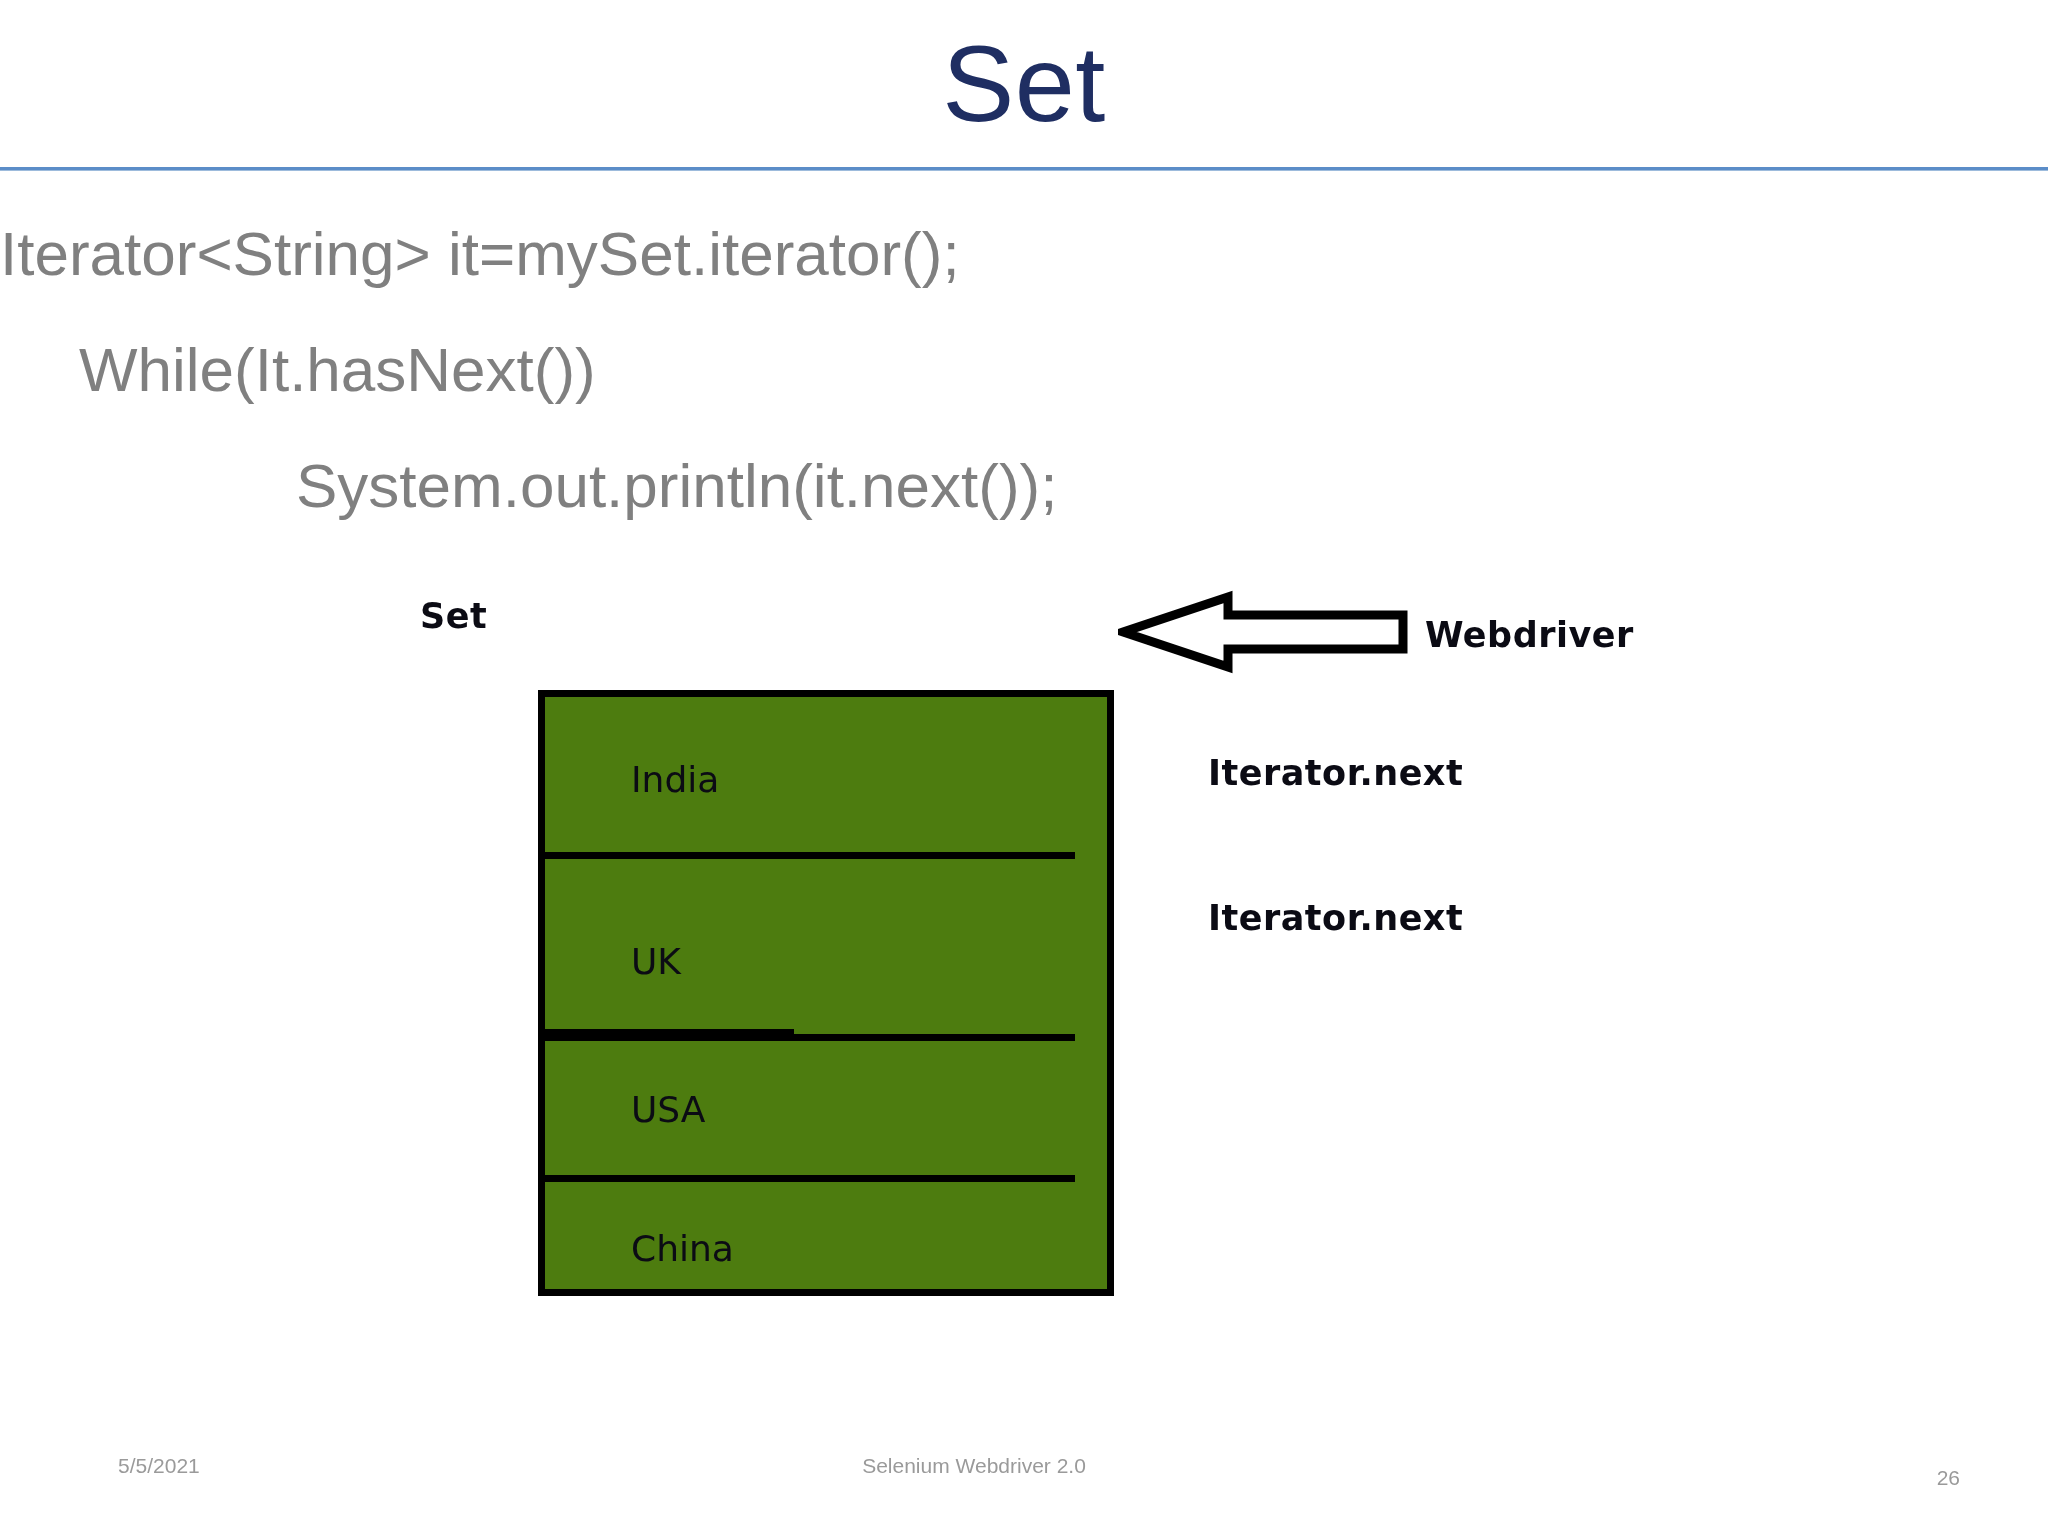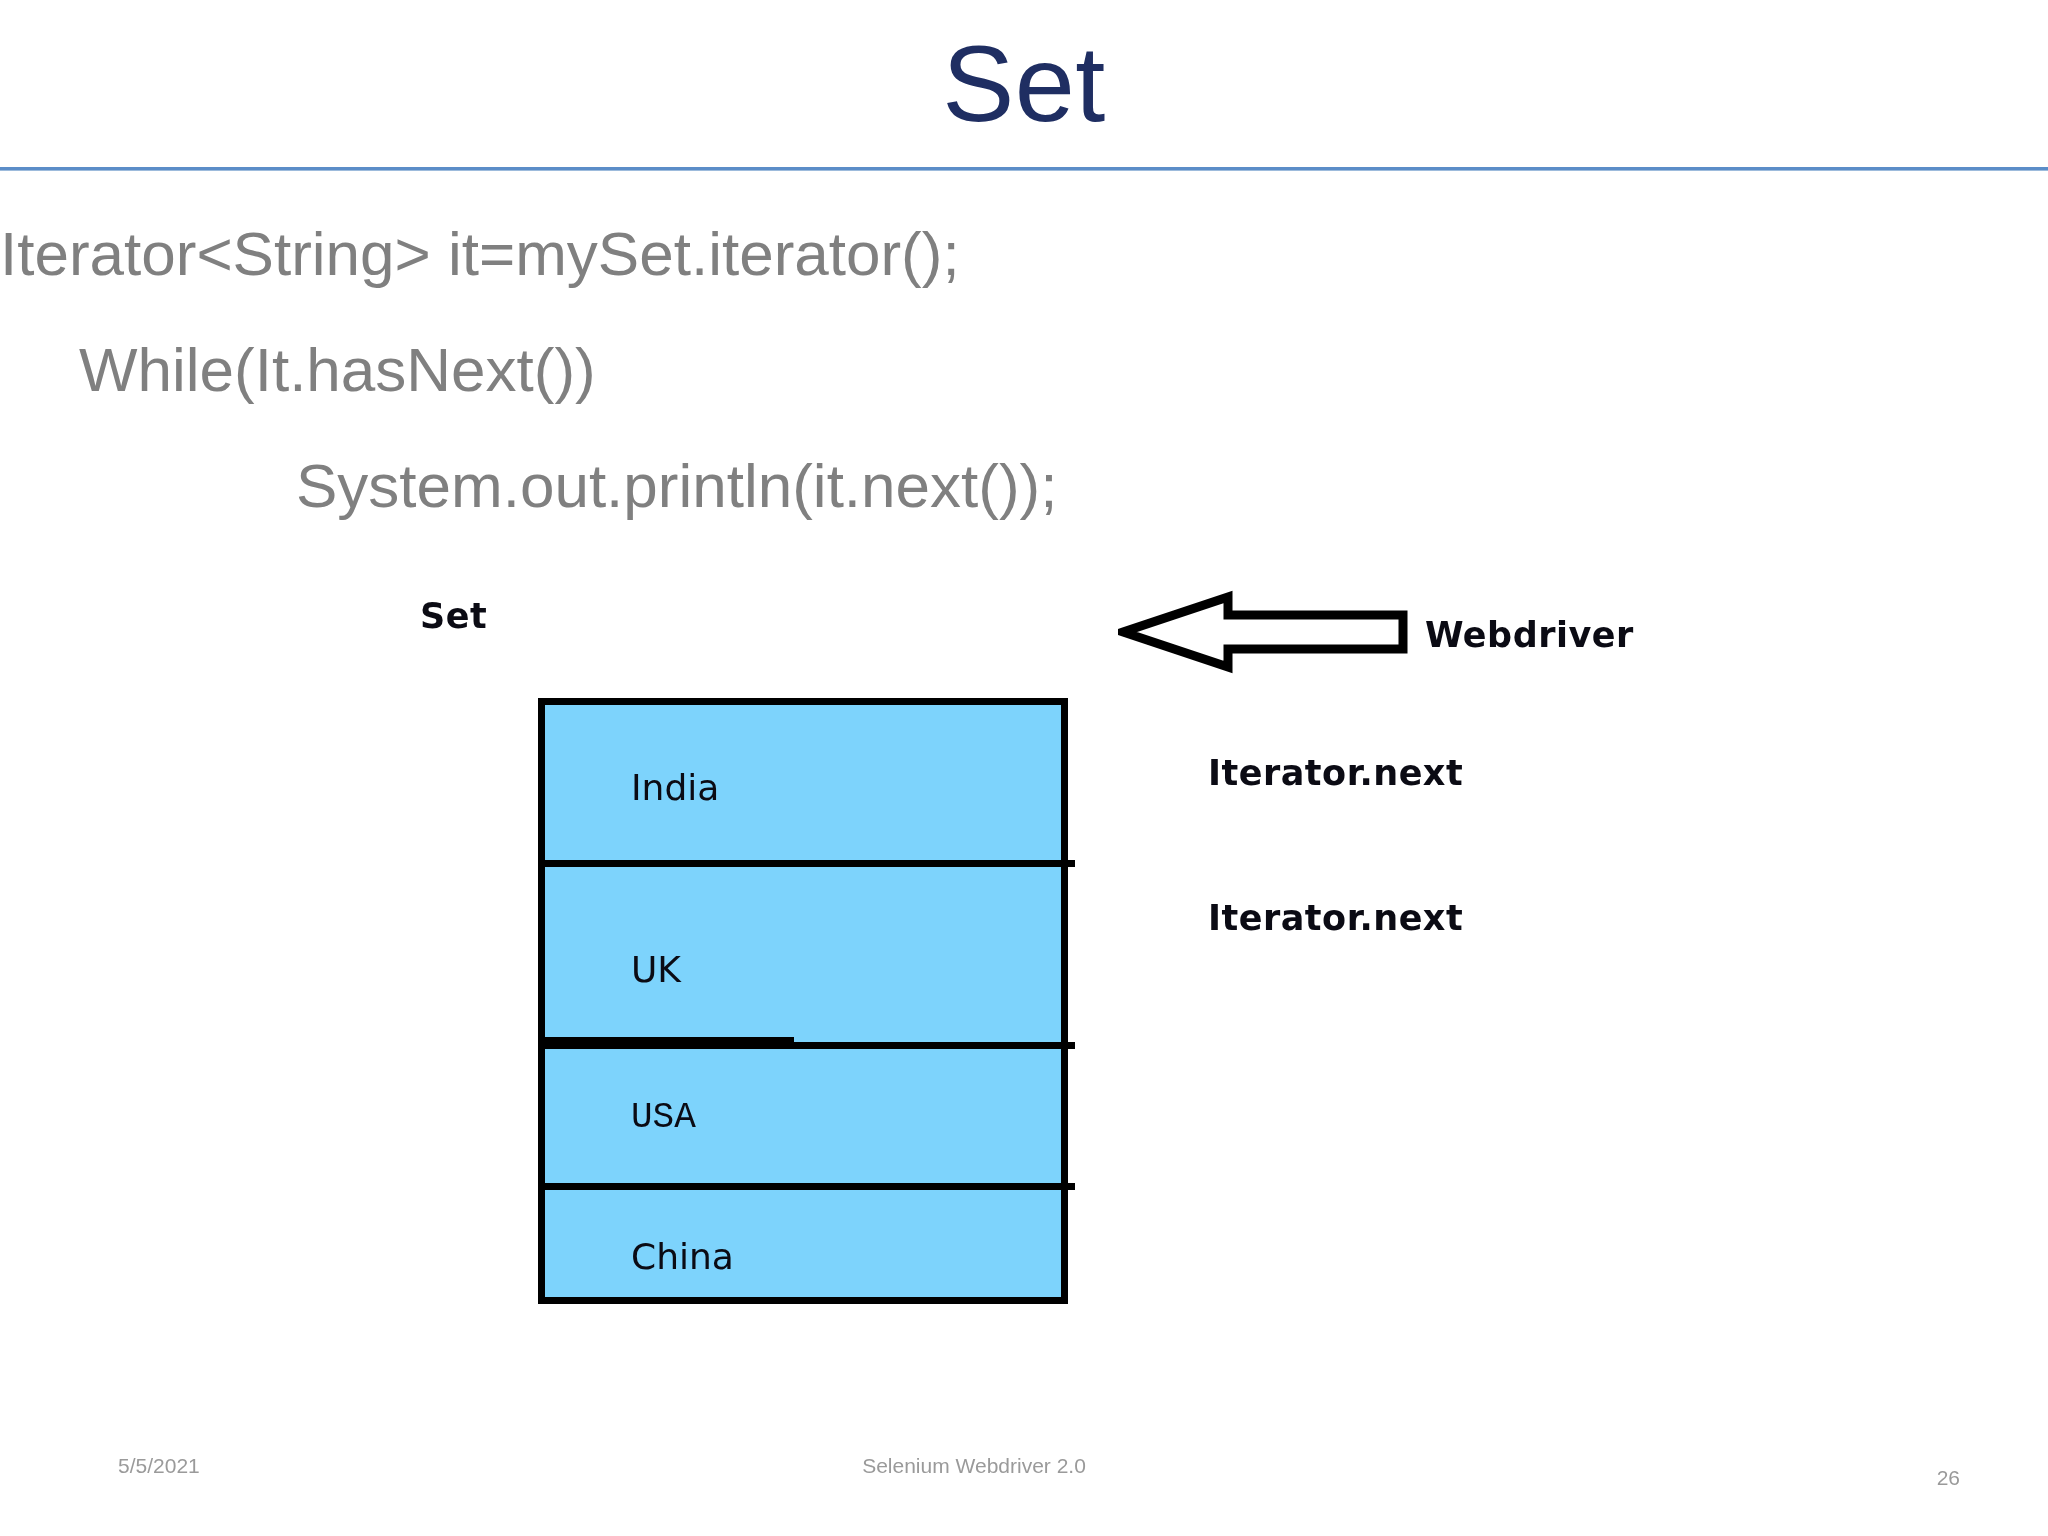--- a/index.html
+++ b/index.html
@@ -90,26 +90,25 @@
   .dlabel-set      { left: 420px;  top: 595px; }
   .dlabel-iterator { left: 1425px; top: 614px; }
   .dlabel-next-1   { left: 1208px; top: 752px; }
   .dlabel-next-2   { left: 1208px; top: 897px; }
 
   
   .set-box {
     position: absolute;
     left: 538px;
     top: 690px;
-    width: 530px;
+    width: 576px;
     height: 606px;
     border: 7px solid #000000;
     box-sizing: border-box;
-    background: #7dd3fc;
-    margin-top: 8px;
+    background: #4d7c0f;
   }
   .set-row {
     position: absolute;
     left: 0;
     width: 100%;
     box-sizing: border-box;
   }
   .set-row .cell-text {
     position: absolute;
     font-family: "DejaVu Sans", sans-serif;
@@ -180,21 +179,21 @@
       </div>
       <div class="row-divider" style="left:-7px; top:155px; width:537px;"></div>
 
       <div class="set-row" style="top:162px; height:175px;">
         <span class="cell-text" style="left:86px; top:82px;">UK</span>
       </div>
       <div class="row-divider" style="left:0px; top:337px; width:530px;"></div>
       <div class="row-divider" style="left:-3px; top:332px; width:252px; height:6px;"></div>
 
       <div class="set-row" style="top:344px; height:134px;">
-        <span class="cell-text" style="left:86px; top:48px;font-family:Liberation Mono, monospace;">USA</span>
+        <span class="cell-text" style="left:86px; top:48px;">USA</span>
       </div>
       <div class="row-divider" style="left:0px; top:478px; width:530px;"></div>
 
       <div class="set-row" style="top:485px; height:121px;">
         <span class="cell-text" style="left:86px; top:46px;text-align:center;">China</span>
       </div>
 
     </div>
   </div>
 

